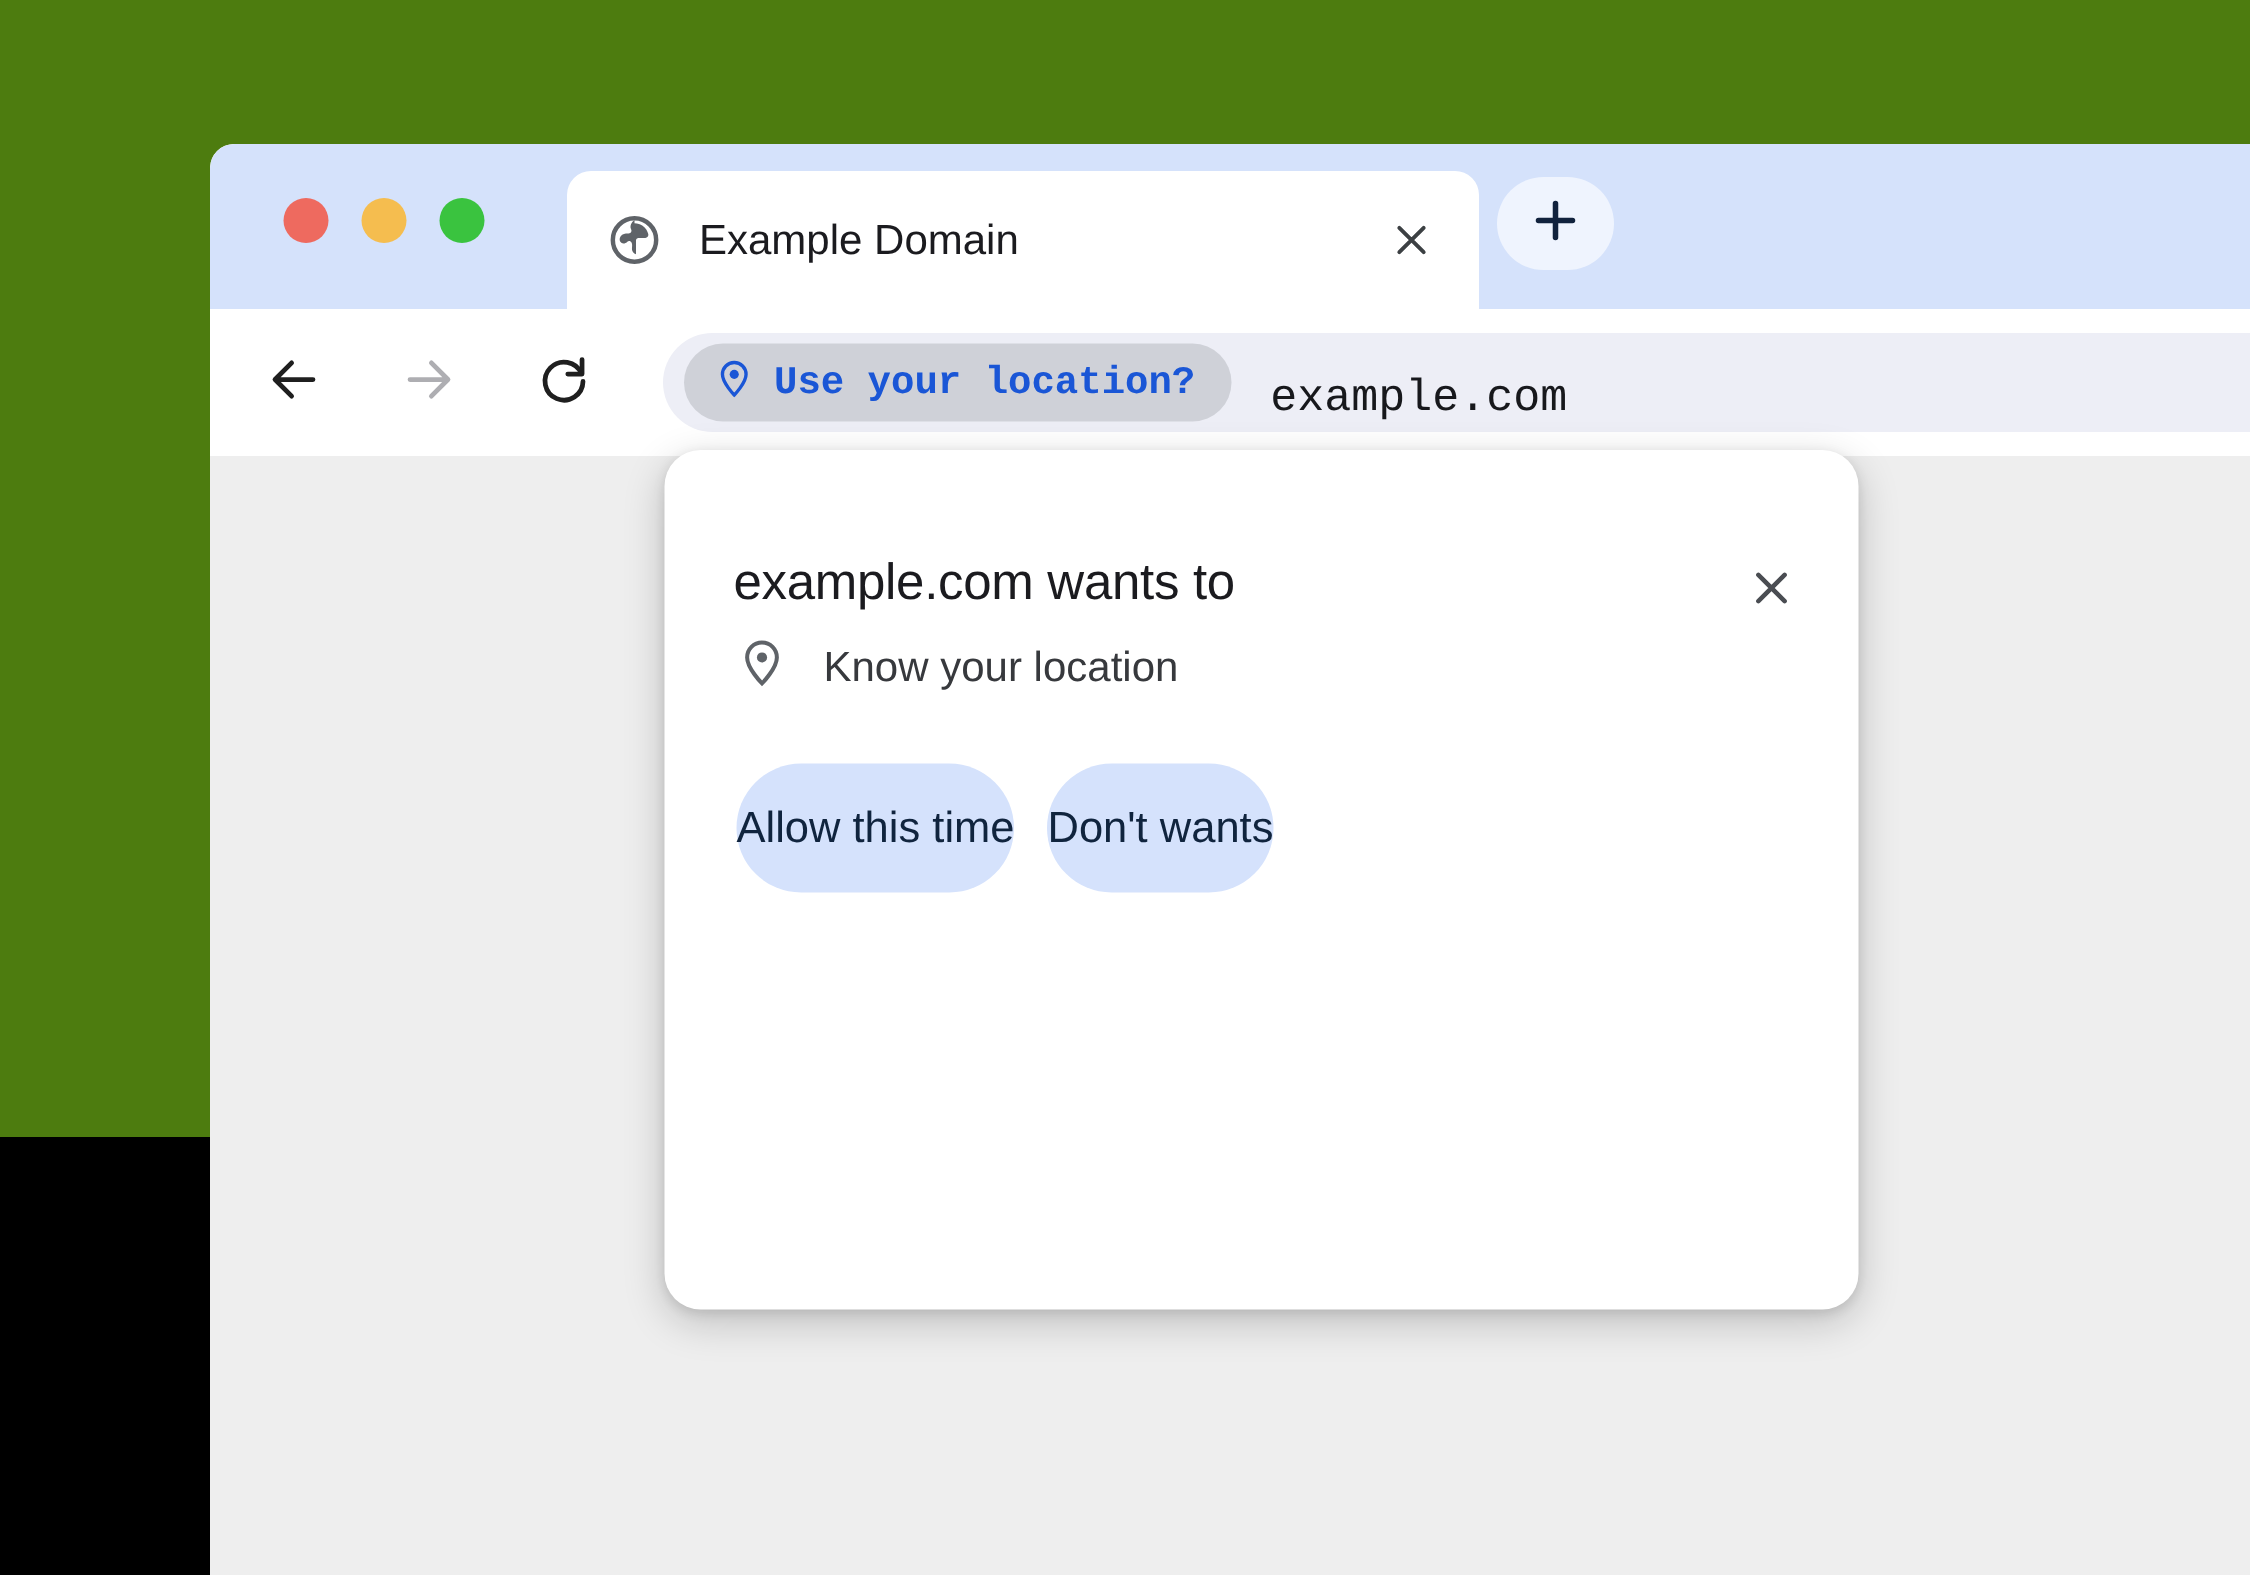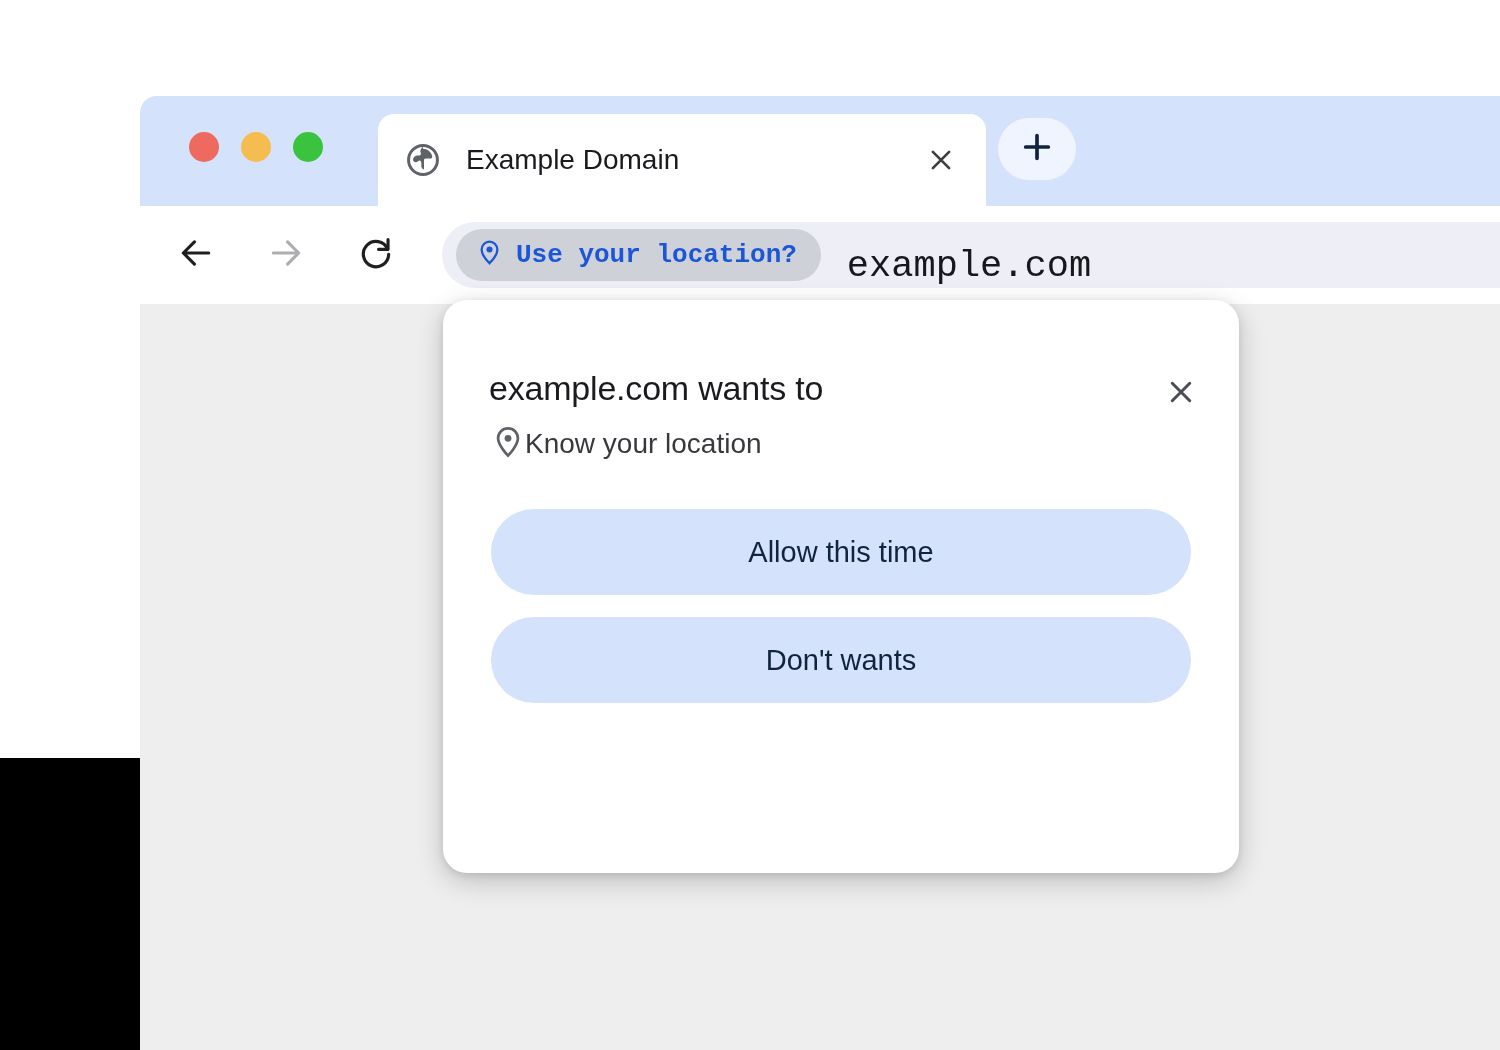--- a/index.html
+++ b/index.html
@@ -5,21 +5,21 @@
   * { box-sizing: border-box; margin: 0; padding: 0; }
   html, body {
     width: 1500px; height: 1050px;
     background: #000000;
     font-family: "Liberation Sans", sans-serif;
     overflow: hidden;
   }
   #screen {
     position: relative;
     width: 1500px; height: 758px;
-    background: #ffffff;
+    background: #4d7c0f;
     padding-left: 39px;
   }
 
   
   #browser-window {
     position: absolute;
     left: 140px; top: 96px;
     width: 1360px; height: 954px;
     border-top-left-radius: 16px;
     overflow: hidden;
@@ -114,21 +114,21 @@
     flex: 0 0 auto;
   }
   #permission-chip-label {
     font-size: 26px;
     font-weight: bold;
     color: #1a56d6;
     white-space: nowrap;
   }
   #omnibox-url {
     margin-left: 26px;
-    font-size: 37px;
+    font-size: 30px;
     color: #17181c;
     white-space: nowrap;
     margin-top: 22px;
   }
 
   
   #page-content {
     position: absolute;
     left: 0; top: 208px;
     width: 100%; bottom: 0;
@@ -159,31 +159,31 @@
   }
   #dialog-close-button {
     width: 44px; height: 44px;
     display: flex; align-items: center; justify-content: center;
     border-radius: 50%;
     margin-top: 2px;
   }
   #dialog-permission-row {
     position: absolute;
     left: 48px; top: 125px;
-    display: flex; align-items: center; 
+    display: flex; align-items: center; gap: 24px;
   }
   #dialog-permission-label {
     font-size: 28px;
     color: #37393d;
   }
   #dialog-actions {
     position: absolute;
     left: 48px; top: 209px;
     right: 48px;
-    display: flex; flex-direction: column; gap: 22px;
+    display: flex; flex-direction: row; gap: 22px;
   }
   .dialog-action-button {
     height: 86px;
     background: #d5e2fc;
     border-radius: 43px;
     border: none;
     display: flex; align-items: center; justify-content: center;
     font-family: "Liberation Sans", sans-serif;
     font-size: 29px;
     color: #10243e;

